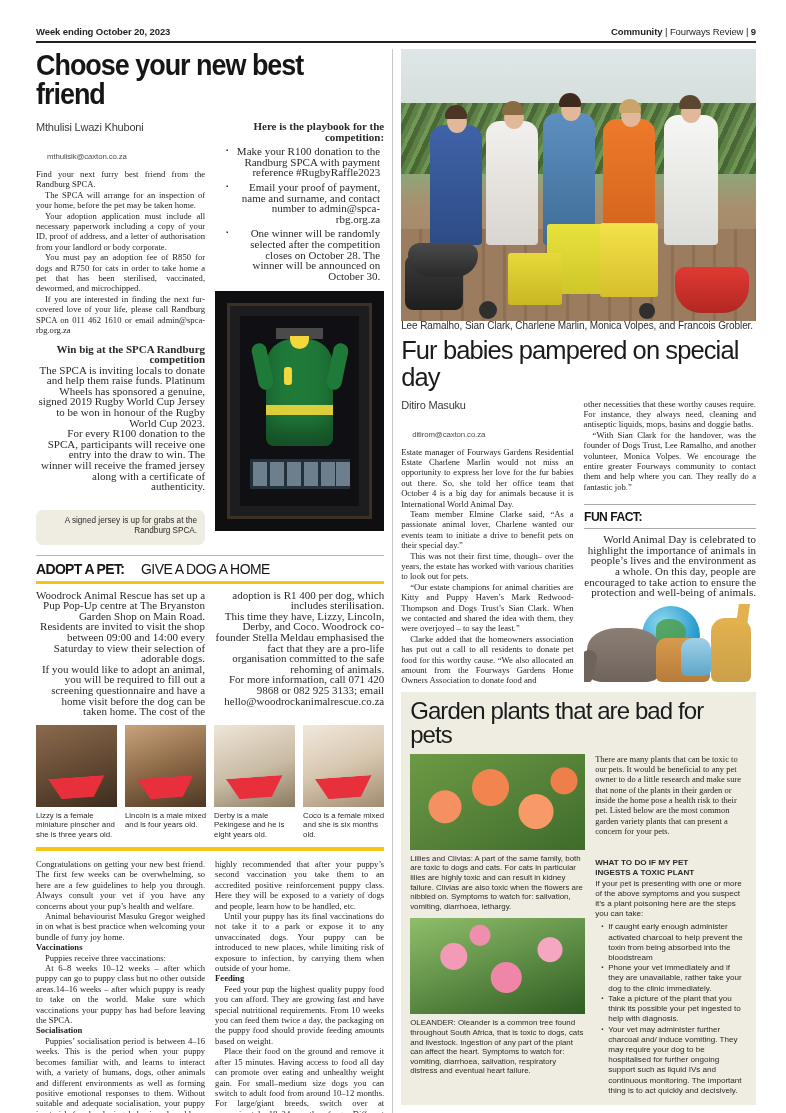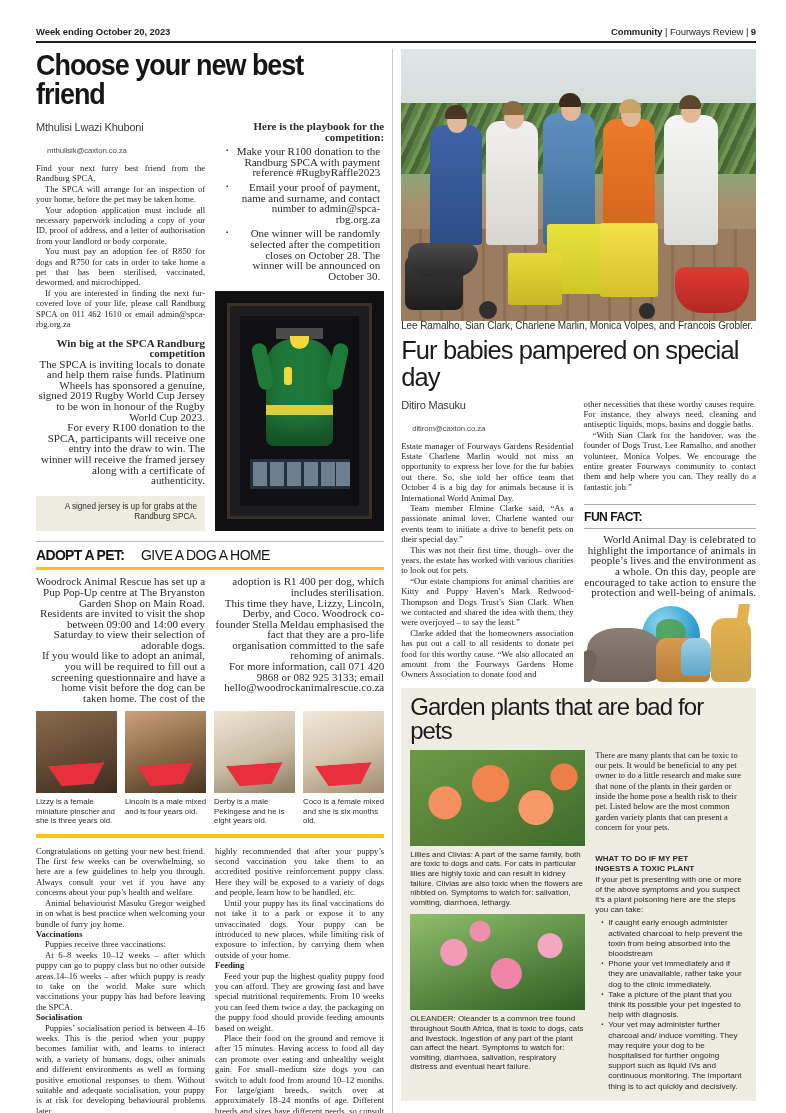--- a/index.html
+++ b/index.html
@@ -38,21 +38,21 @@
     transform: scaleX(0.93); transform-origin: left center;
   }
   h1.head-thin {
     font-family:"Liberation Sans", sans-serif;
     font-weight:400; font-size: 25.5px; line-height:1.05;
     letter-spacing:-0.9px; margin: 7px 0 8px 0; color:#1b1b1b;
   }
 
   .byline { font-family:"Liberation Sans", sans-serif; }
   .byline .name { font-size: 11px; color:#3b3b3b; letter-spacing:-0.2px; }
-  .byline .mail { font-size: 7.8px; color:#4a4a4a; letter-spacing:-0.1px; margin-top:13px;padding-left:11px;}
+  .byline .mail { font-size: 7.8px; color:#4a4a4a; letter-spacing:-0.1px; margin-top:19px;padding-left:11px;}
 
   
   .serif-body {
     font-family:"Liberation Serif", serif;
     font-size: 8.6px; line-height: 10.4px; text-align: justify;
     color:#1d1d1d;
   }
   .serif-body p { margin:0; text-indent: 9px; }
   .serif-body p.noind { text-indent:0; }
   .serif-body p.b { font-weight:700; text-indent:0; }
@@ -235,21 +235,21 @@
             <p>The SPCA will arrange for an inspection of your home, before the pet may be taken home.</p>
             <p>Your adoption application must include all necessary paperwork including a copy of your ID, proof of address, and a letter of authorisation from your landlord or body corporate.</p>
             <p>You must pay an adoption fee of R850 for dogs and R750 for cats in order to take home a pet that has been sterilised, vaccinated, dewormed, and microchipped.</p>
             <p>If you are interested in finding the next fur-covered love of your life, please call Randburg SPCA on 011 462 1610 or email admin@spca-rbg.org.za</p>
           </div>
           <div class="sans-body" style="margin-top:8px;">
             <p class="b">Win big at the SPCA Randburg competition</p>
             <p>The SPCA is inviting locals to donate and help them raise funds. Platinum Wheels has sponsored a genuine, signed 2019 Rugby World Cup Jersey to be won in honour of the Rugby World Cup 2023.</p>
             <p>For every R100 donation to the SPCA, participants will receive one entry into the draw to win. The winner will receive the framed jersey along with a certificate of authenticity.</p>
           </div>
-          <div class="tint-box" style="margin-top:10px;">
+          <div class="tint-box" style="margin-top:18px;border-radius:7px;">
             <span>A signed jersey is up for grabs at the Randburg SPCA.</span>
           </div>
         </div>
 
         <div>
           <div class="sans-body">
             <p class="b">Here is the playbook for the competition:</p>
             <ul>
               <li>Make your R100 donation to the Randburg SPCA with payment reference #RugbyRaffle2023</li>
               <li>Email your proof of payment, name and surname, and contact number to admin@spca-rbg.org.za</li>

